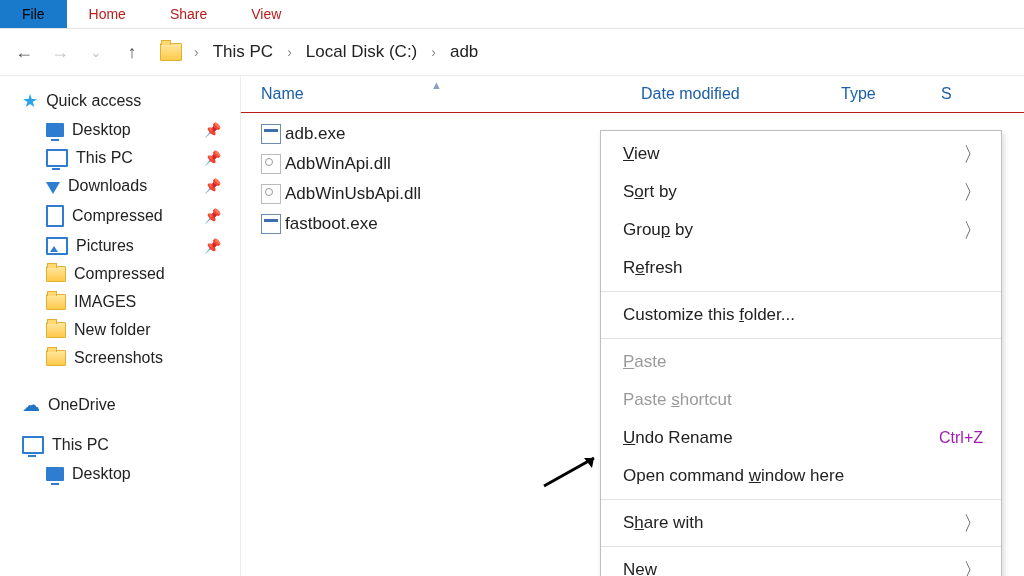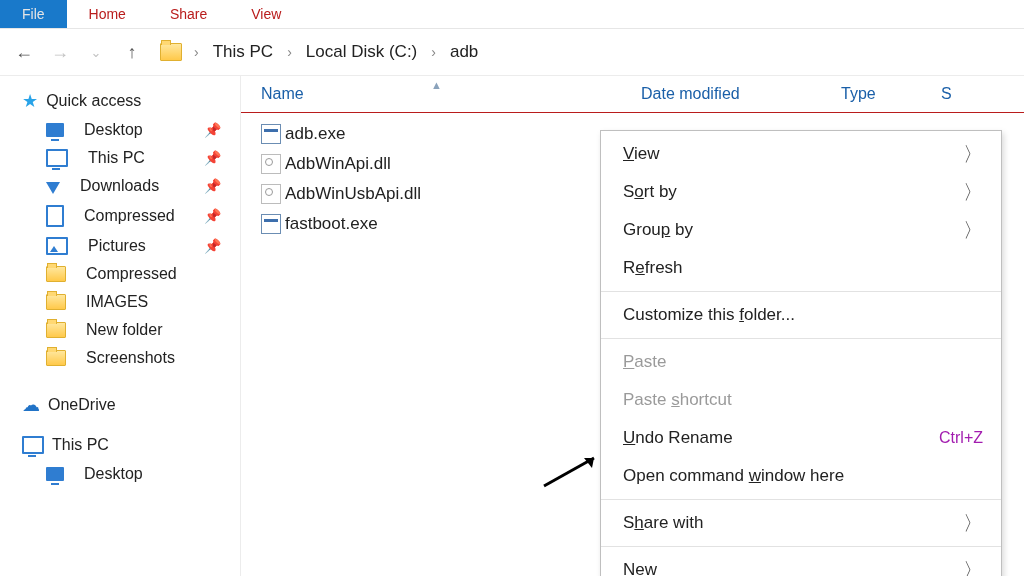--- a/index.html
+++ b/index.html
@@ -22,21 +22,21 @@
     user-select: none;
   }
   .ribbon .tab {
     padding: 4px 22px 4px 22px;
     font-size: 14px;
     line-height: 20px;
     color: #b91c1c;
   }
   .ribbon .tab.file {
     background: #1979ca;
-    color: #e5e5e5;
+    color: #000000;
   }
   
   .navrow {
     display: flex;
     align-items: center;
     height: 46px;
     padding: 0 10px;
     gap: 8px;
     border-bottom: 1px solid #ececec;
   }
@@ -96,21 +96,21 @@
     gap: 8px;
     padding: 6px 10px 6px 22px;
     font-size: 16px;
     color: #222;
   }
   .side-group-head.onedrive { margin-top: 18px; }
   .side-group-head.thispc { margin-top: 10px; }
   .side-item {
     display: flex;
     align-items: center;
-    gap: 20px;
+    gap: 8px;
     padding: 5px 10px 5px 46px;
     font-size: 16px;
     color: #222;
     position: relative;
   }
   .pin {
     position: absolute;
     right: 18px;
     color: #b9b9b9;
     font-size: 14px;

